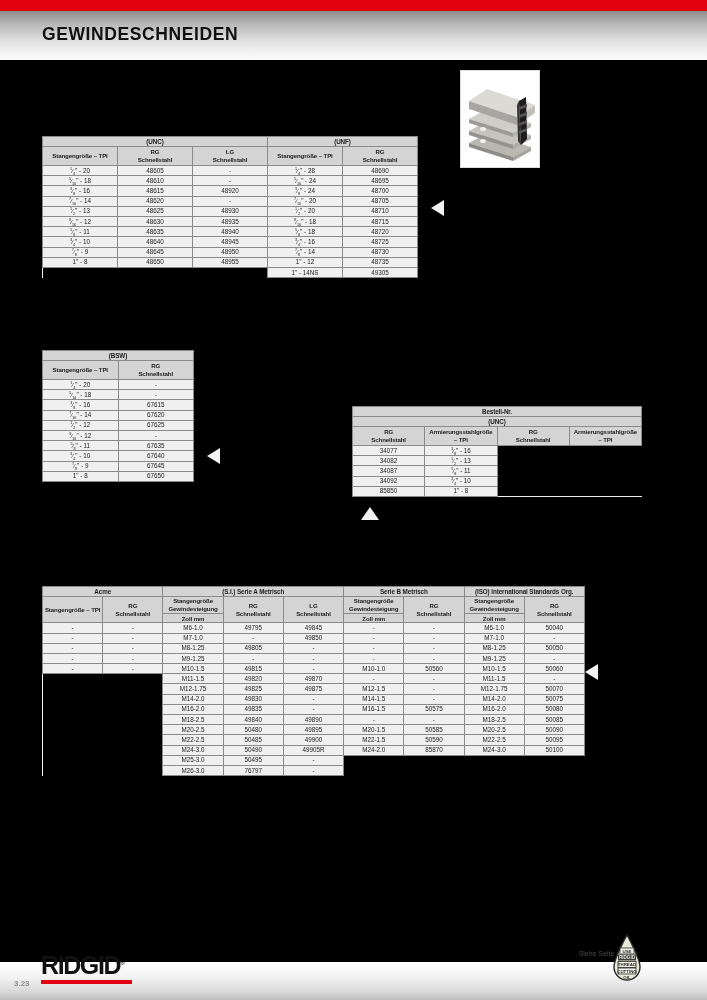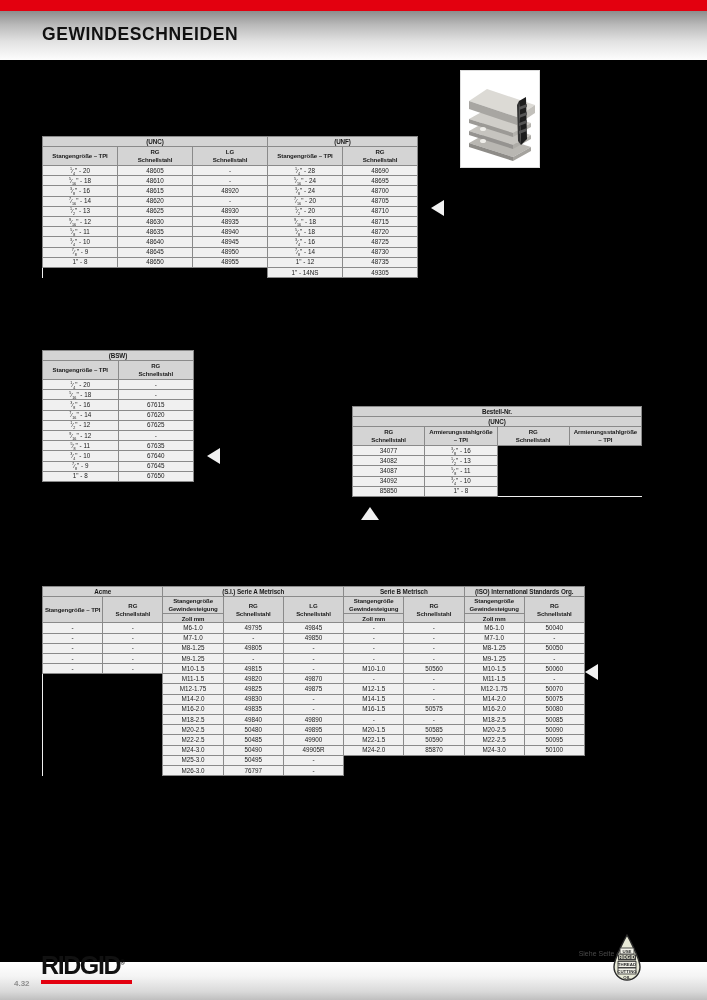--- a/index.html
+++ b/index.html
@@ -603,21 +603,21 @@
         <td class="blank" style="width: 62px;"></td>
         <td class="blank" style="width: 56px;"></td>
         <td class="blank" style="width: 60px;"></td>
         <td class="blank"></td>
       </tr>
     </tbody>
 </table>
 <div class="arrow arrow-left" id="arrow-metric"></div>
 
 <div id="footer-band"></div>
-<div id="footer-pagenum">4.32</div>
+<div id="footer-pagenum">3.23</div>
 <div id="ridgid-logo">
   <div id="ridgid-wordmark"><span>RIDGID</span><span class="reg">®</span></div>
   <div id="ridgid-underline"></div>
 </div>
 <div id="see-page-note">Siehe Seite 4.12</div>
 <div id="oil-drop">
   <svg width="32" height="50" viewBox="0 0 32 50">
     <path d="M16 1 C16 1 29 24 29 33 A13 13 0 0 1 3 33 C3 24 16 1 16 1 Z" fill="#e8e9d6" stroke="#2b2b2b" stroke-width="1.4"></path>
     <rect x="9" y="14" width="14" height="6" fill="#f2f2e8" stroke="#2b2b2b" stroke-width="0.8"></rect>
     <rect x="7" y="20.5" width="18" height="6" fill="#3a3a3a"></rect>

